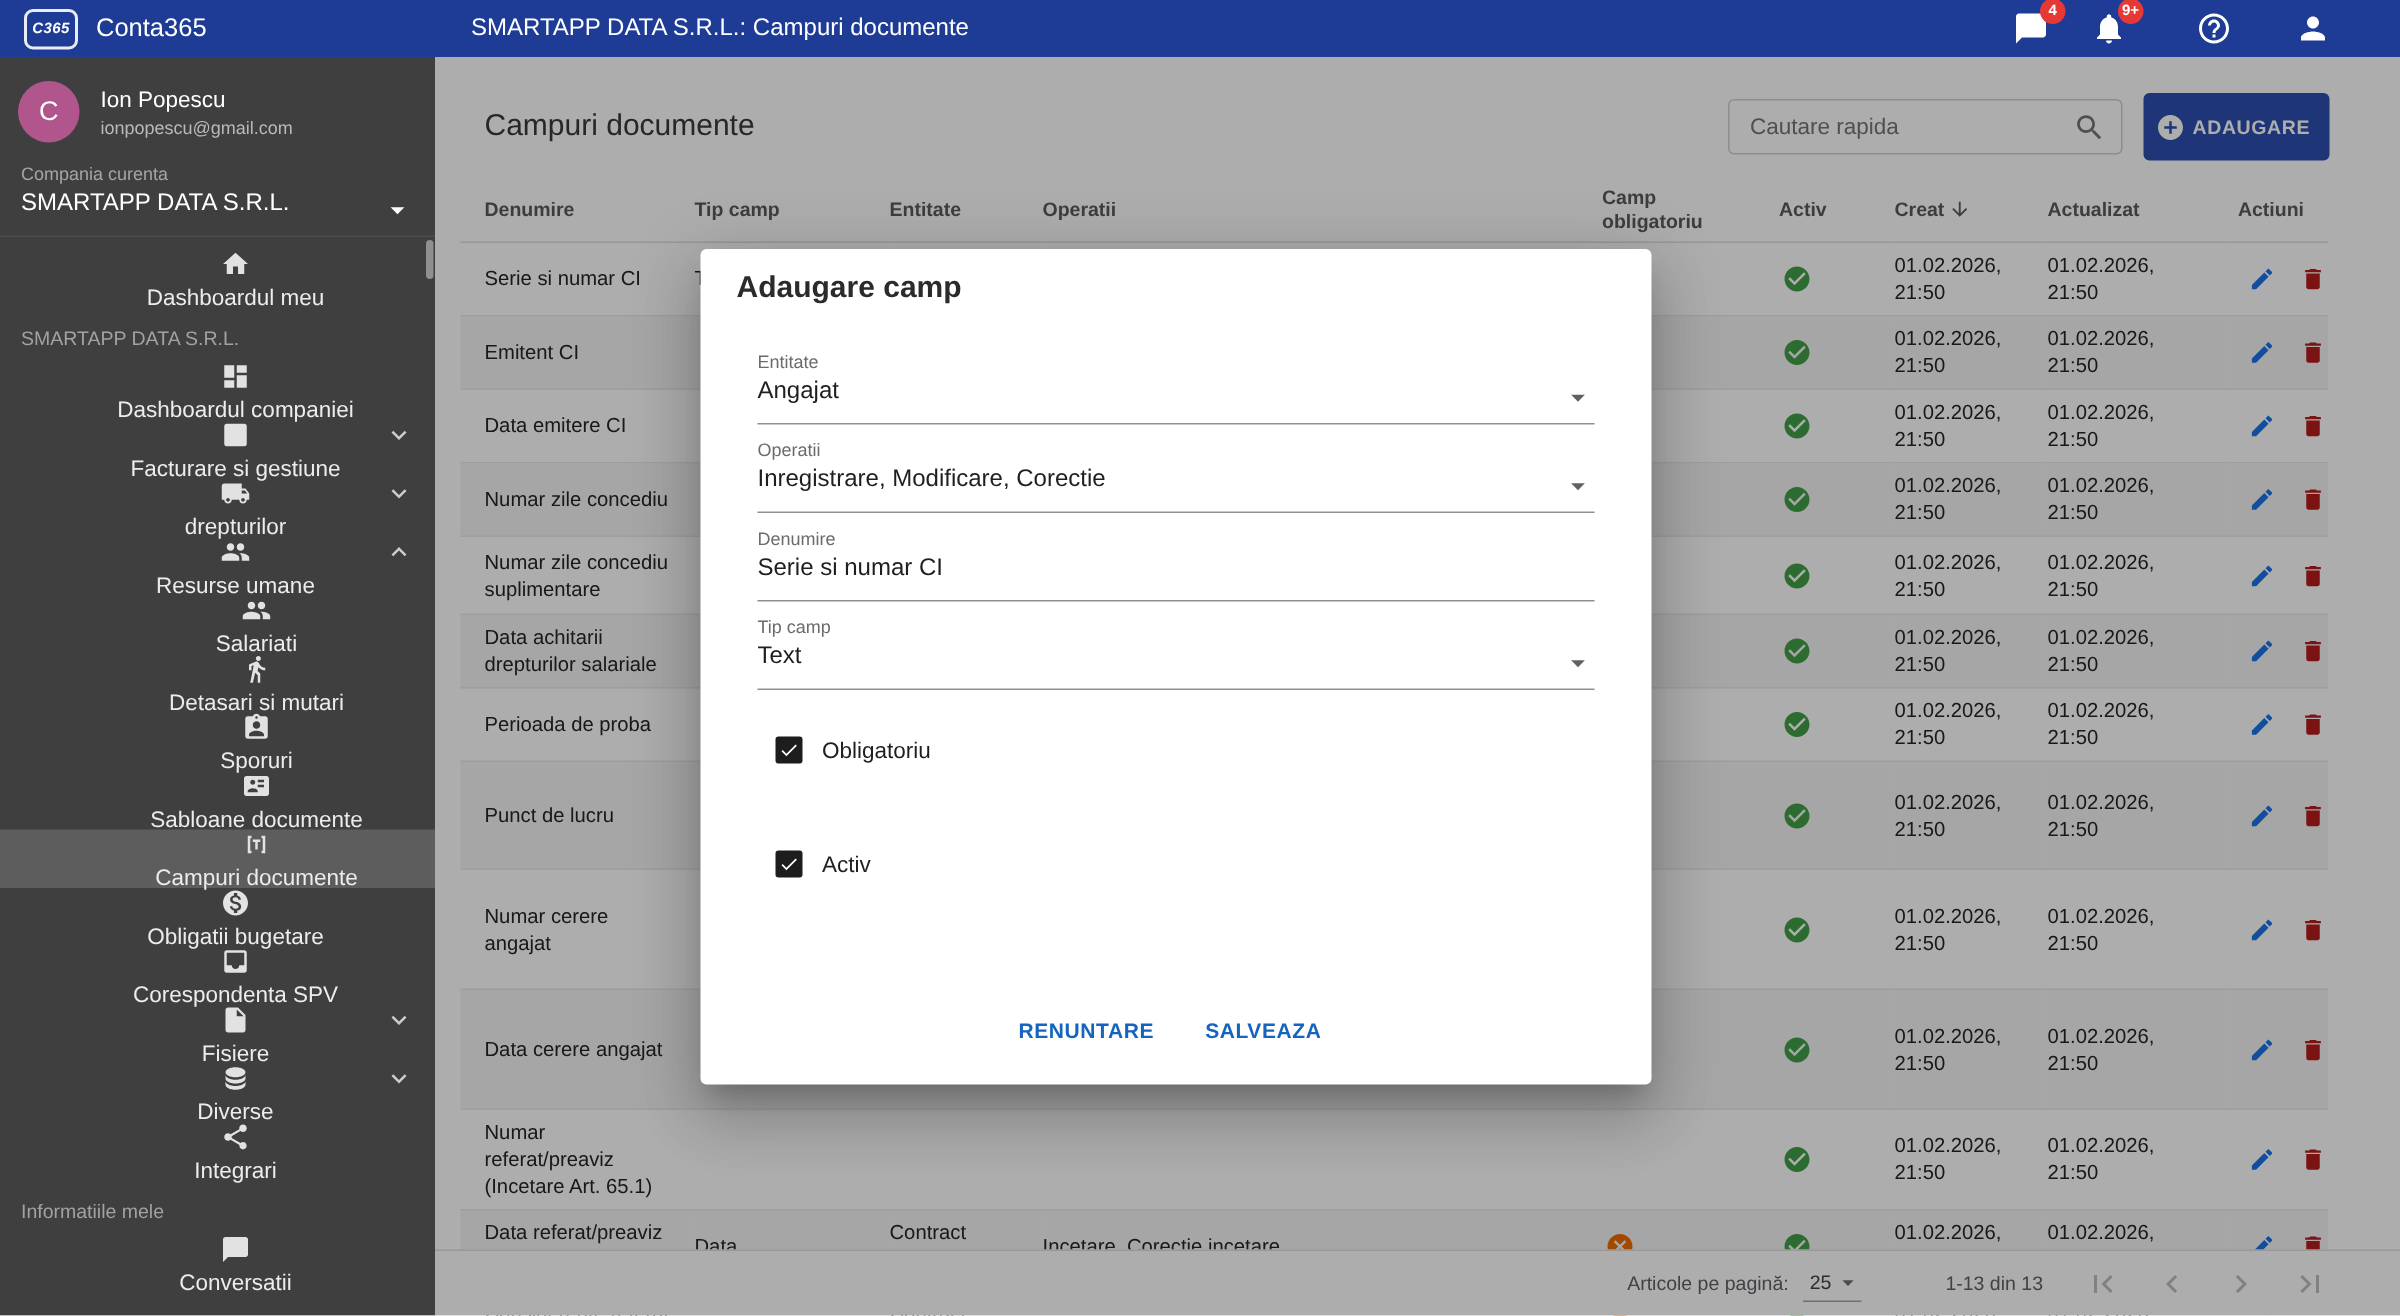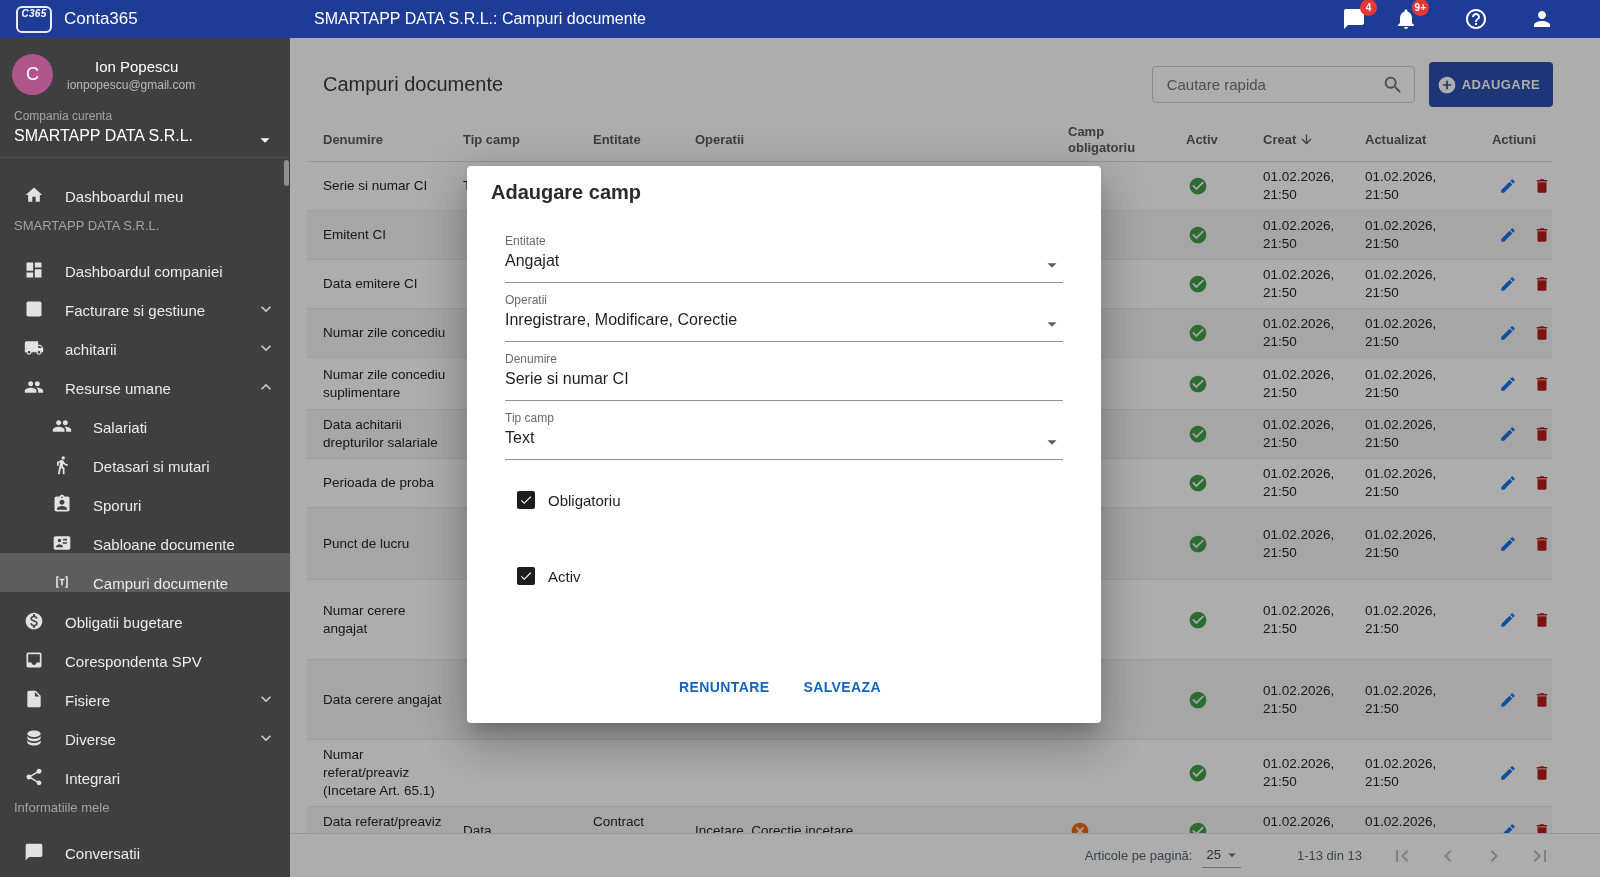--- a/index.html
+++ b/index.html
@@ -7,49 +7,49 @@
               font-family:"Liberation Sans", sans-serif; }
   .app { position:relative; width:1600px; height:877px; }
 
   svg.ic { display:block; width:100%; height:100%; fill:currentColor; }
 
   
   .topbar { position:absolute; top:0; left:0; right:0; height:38px; background:var(--topbar);
             color:#fff; display:flex; align-items:center; z-index:60; }
   .topbar-left { width:290px; flex-shrink:0; display:flex; align-items:center; padding-left:16px; gap:12px; }
   .logo { width:36px; height:27px; border:2px solid rgba(255,255,255,.9); border-radius:6px;
-          display:flex; justify-content:center;
+          display:flex; align-items:center; justify-content:center;
           font-size:10px; font-weight:bold; font-style:italic; letter-spacing:.3px; }
   .brand { font-size:17px; }
   .topbar-title { font-size:16px; margin-left:24px; flex:1; white-space:nowrap; }
   .topbar-actions { display:flex; align-items:center; padding-right:44px; gap:26px; }
   .tb-btn { position:relative; background:none; border:none; cursor:pointer; width:26px; height:26px; }
   .tb-btn:nth-child(3) { margin-left:18px; }
   .tb-btn:nth-child(4) { margin-left:14px; }
   .tb-ic { display:block; width:24px; height:24px; color:#fff; }
   .badge { position:absolute; top:-7px; right:-9px; background:var(--badge-red); color:#fff;
            font-size:10px; font-weight:bold; min-width:17px; height:17px; border-radius:9px;
            display:flex; align-items:center; justify-content:center; padding:0 3px; }
 
   
   .sidebar { position:absolute; top:38px; left:0; bottom:0; width:290px; background:#3f3f3f;
              color:#ececec; z-index:55; }
   .user { display:flex; align-items:center; gap:14px; padding:16px 12px 10px 12px; cursor:pointer; }
   .avatar { width:41px; height:41px; border-radius:50%; background:var(--avatar); color:#fff;
             display:flex; align-items:center; justify-content:center; font-size:18px; flex-shrink:0; }
-  .user-name { font-size:15px; color:#fff;margin-left:28px; }
+  .user-name { font-size:15px; color:#fff; }
   .user-email { font-size:12px; color:#b9b9b9; margin-top:3px; }
   .company { position:relative; padding:4px 40px 12px 14px; border-bottom:1px solid #4d4d4d; cursor:pointer; }
   .company-label { font-size:12px; color:#a5a5a5; }
   .company-name { font-size:16px; color:#fff; margin-top:4px; white-space:nowrap; }
   .company-caret { position:absolute; right:14px; top:24px; width:22px; height:22px; color:#fff; }
   .nav { position:relative; padding-top:8px; }
   .scroll-thumb { position:absolute; right:1px; top:2px; width:5px; height:26px; background:#8f8f8f; border-radius:3px; }
-  .nav-item { display:flex; align-items:flex-end; height:39px; padding-left:24px; gap:21px;
-              font-size:15px; cursor:pointer; position:relative; white-space:nowrap; }
+  .nav-item { display:flex; align-items:center; height:39px; padding-left:24px; gap:4px;
+              font-size:15px; cursor:pointer; position:relative; white-space:nowrap;flex-direction:column; }
   .nav-item.sub { padding-left:52px; }
   .nav-item.selected { background:#5d5d5d; }
   .nv-ic { width:20px; height:20px; color:#e2e2e2; flex-shrink:0; }
   .chev { position:absolute; right:14px; width:20px; height:20px; color:#cdcdcd; }
   .nav-section { font-size:13px; color:#a2a2a2; padding:13px 0 8px 14px; }
 
   
   .main { position:absolute; left:290px; top:38px; right:0; bottom:0; background:#fff; }
   .content-head { display:flex; align-items:center; padding:24px 47px 12px 33px; }
   .page-title { font-size:20px; font-weight:400; color:#3a3a3a; flex:1; }
@@ -214,21 +214,21 @@
               <path fill-rule="evenodd" d="M16.59 8.59 12 13.17 7.41 8.59 6 10l6 6 6-6z"></path>
             </svg>
           </span>
         </div>
         <div class="nav-item" data-name="sidebar-item-etransport">
           <span class="nv-ic" data-name="truck-icon">
             <svg class="ic" viewBox="0 0 24 24" aria-hidden="true">
               <path fill-rule="evenodd" d="M20 8h-3V4H3c-1.1 0-2 .9-2 2v11h2c0 1.66 1.34 3 3 3s3-1.34 3-3h6c0 1.66 1.34 3 3 3s3-1.34 3-3h2v-5l-3-4zM6 18.5c-.83 0-1.5-.67-1.5-1.5s.67-1.5 1.5-1.5 1.5.67 1.5 1.5-.67 1.5-1.5 1.5zm13.5-9 1.96 2.5H17V9.5h2.5zm-1.5 9c-.83 0-1.5-.67-1.5-1.5s.67-1.5 1.5-1.5 1.5.67 1.5 1.5-.67 1.5-1.5 1.5z"></path>
             </svg>
           </span>
-          <span class="nav-label">achitarii</span>
+          <span class="nav-label">drepturilor</span>
           <span class="chev" data-name="chevron-down-icon">
             <svg class="ic" viewBox="0 0 24 24" aria-hidden="true">
               <path fill-rule="evenodd" d="M16.59 8.59 12 13.17 7.41 8.59 6 10l6 6 6-6z"></path>
             </svg>
           </span>
         </div>
         <div class="nav-item" data-name="sidebar-item-resurse-umane">
           <span class="nv-ic" data-name="people-icon">
             <svg class="ic" viewBox="0 0 24 24" aria-hidden="true">
               <path fill-rule="evenodd" d="M16 11c1.66 0 2.99-1.34 2.99-3S17.66 5 16 5c-1.66 0-3 1.34-3 3s1.34 3 3 3zm-8 0c1.66 0 2.99-1.34 2.99-3S9.66 5 8 5C6.34 5 5 6.34 5 8s1.34 3 3 3zm0 2c-2.33 0-7 1.17-7 3.5V19h14v-2.5c0-2.33-4.67-3.5-7-3.5zm8 0c-.29 0-.62.02-.97.05 1.16.84 1.97 1.97 1.97 3.45V19h6v-2.5c0-2.33-4.67-3.5-7-3.5z"></path>

